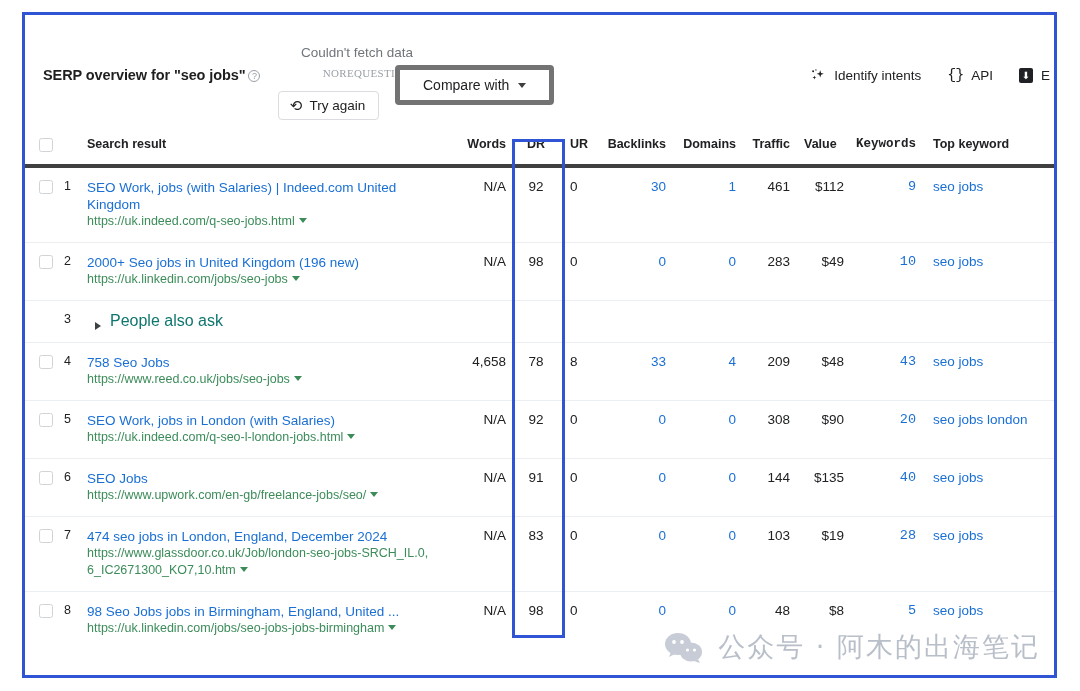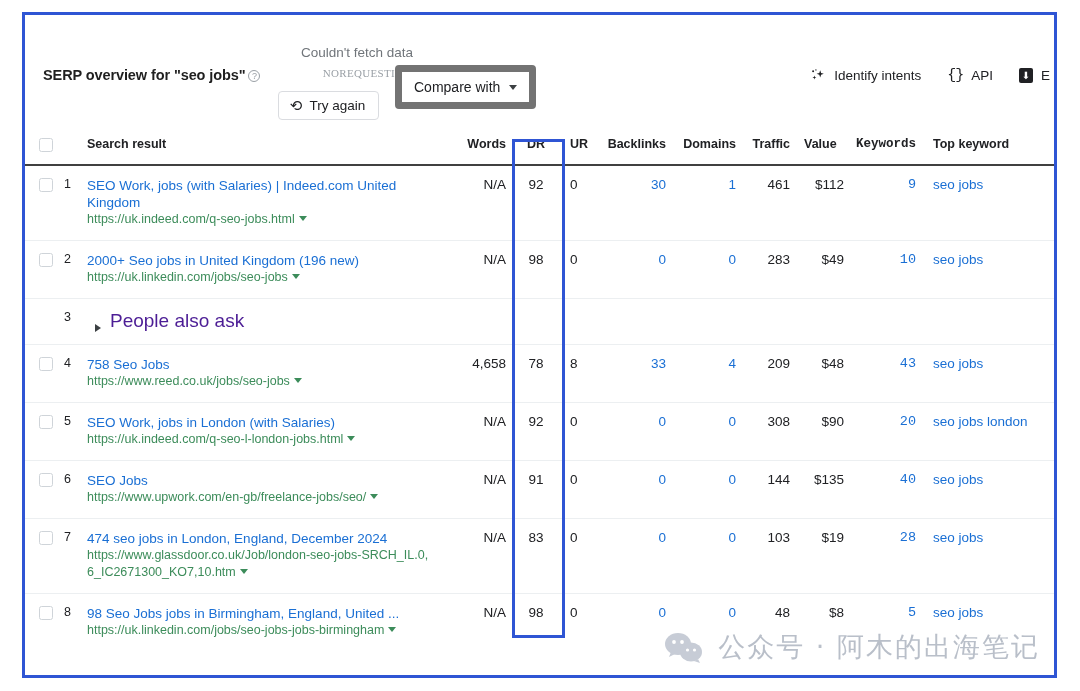--- a/index.html
+++ b/index.html
@@ -90,22 +90,22 @@
     font-size: 15px;
     line-height: 1;
     color: #202124;
     transform: scaleX(-1);
   }
 
   .compare-with {
     position: absolute;
     left: 370px; top: 50px;
     display: flex; align-items: center; gap: 9px;
-    padding: 7px 12px;
-    border: 7px solid #737373;
+    padding: 7px 23px;
+    border: 5px solid #737373;
     border-radius: 4px;
     background: #fff;
     font-size: 14px;
     color: #202124;
     cursor: pointer;
   }
   .caret-down {
     width: 0; height: 0;
     border-left: 4.5px solid transparent;
     border-right: 4.5px solid transparent;
@@ -153,21 +153,21 @@
     width: 100%;
     border-collapse: collapse;
     table-layout: fixed;
     font-size: 13.5px;
   }
   table.serp th {
     font-size: 12.5px;
     font-weight: bold;
     color: #202124;
     padding: 10px 0 12px 0;
-    border-bottom: 2px solid #404040;
+    border-bottom: 4px solid #404040;
     vertical-align: middle;
     text-align: right;
     white-space: nowrap;
   }
   table.serp td {
     padding: 11px 0 12px 0;
     border-bottom: 1px solid #eceff1;
     vertical-align: top;
     text-align: right;
     color: #202124;
@@ -229,21 +229,21 @@
     border-left: 4px solid transparent;
     border-right: 4px solid transparent;
     border-top: 5px solid #3c8c5a;
     margin-left: 4px;
     vertical-align: 2px;
   }
   .na { color: #c5c9cd; }
   .lnk { color: #1a6fd4; cursor: pointer; }
   .paa {
     display: flex; align-items: flex-end; gap: 9px;
-    font-size: 19px; color: #4c1d95;
+    font-size: 16px; color: #0f766e;
     padding-left: 8px;
   }
   .paa-caret {
     width: 0; height: 0;
     border-top: 4.5px solid transparent;
     border-bottom: 4.5px solid transparent;
     border-left: 6px solid #3c4043;
   }
 
   

